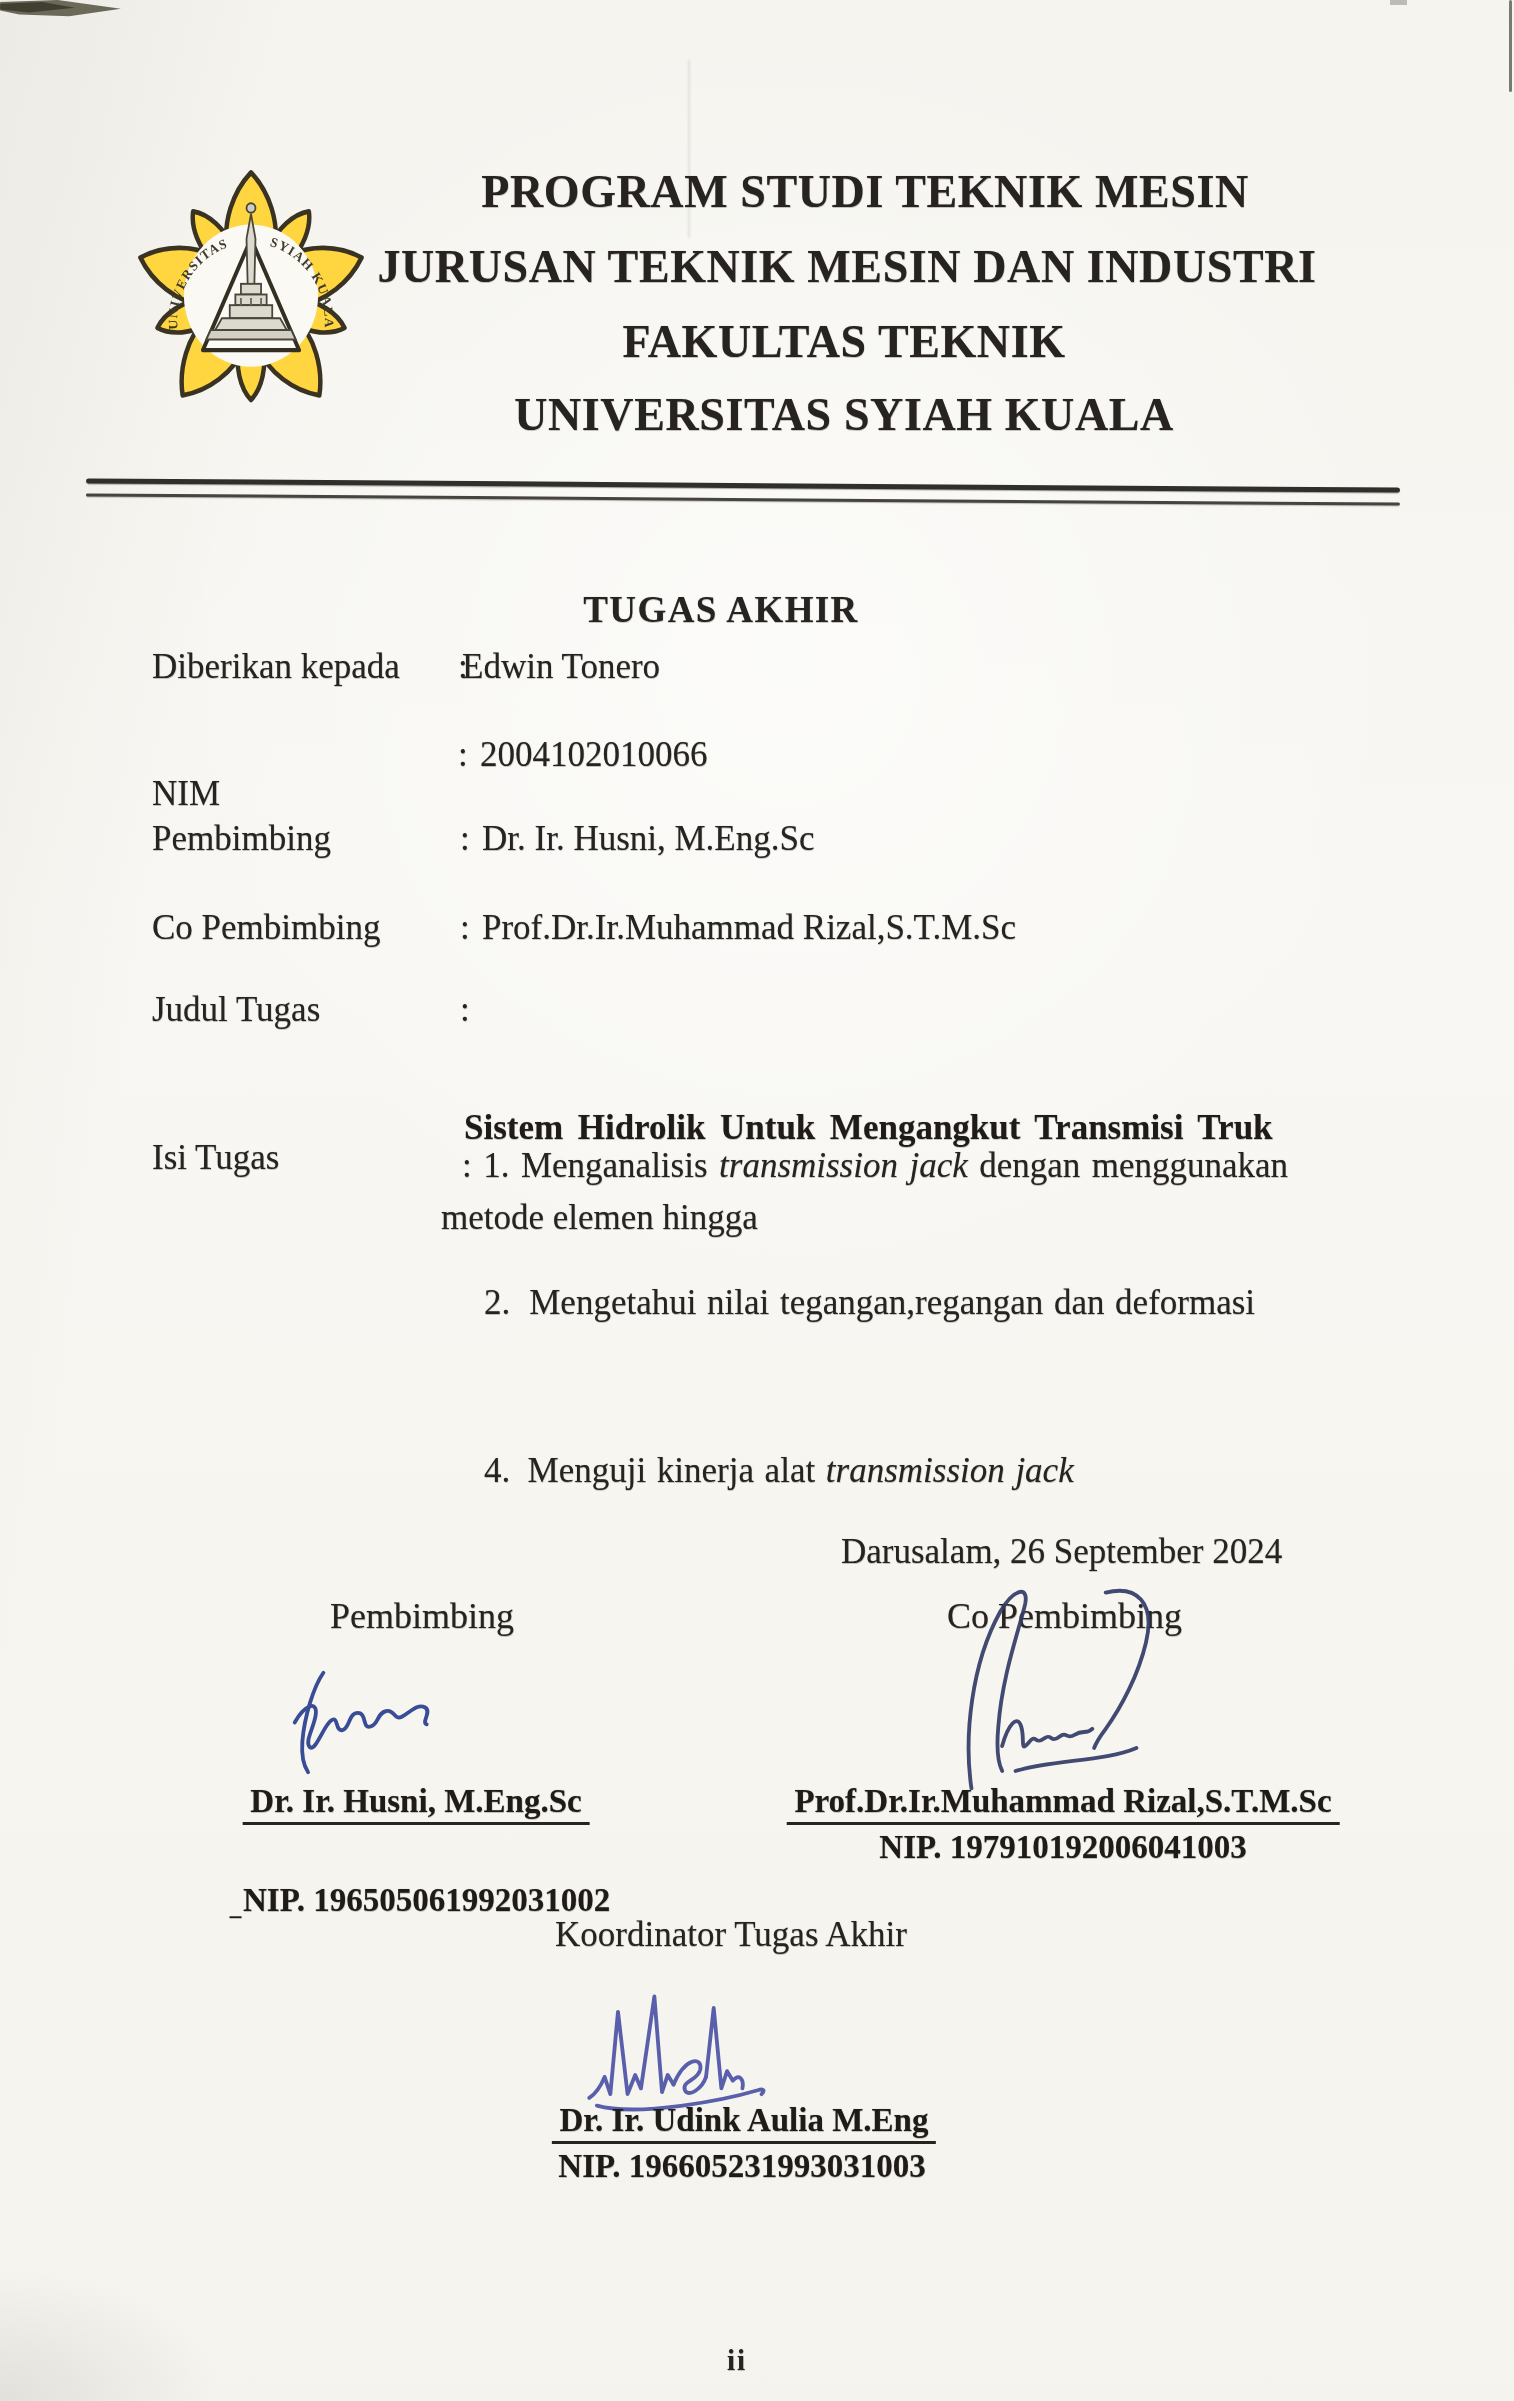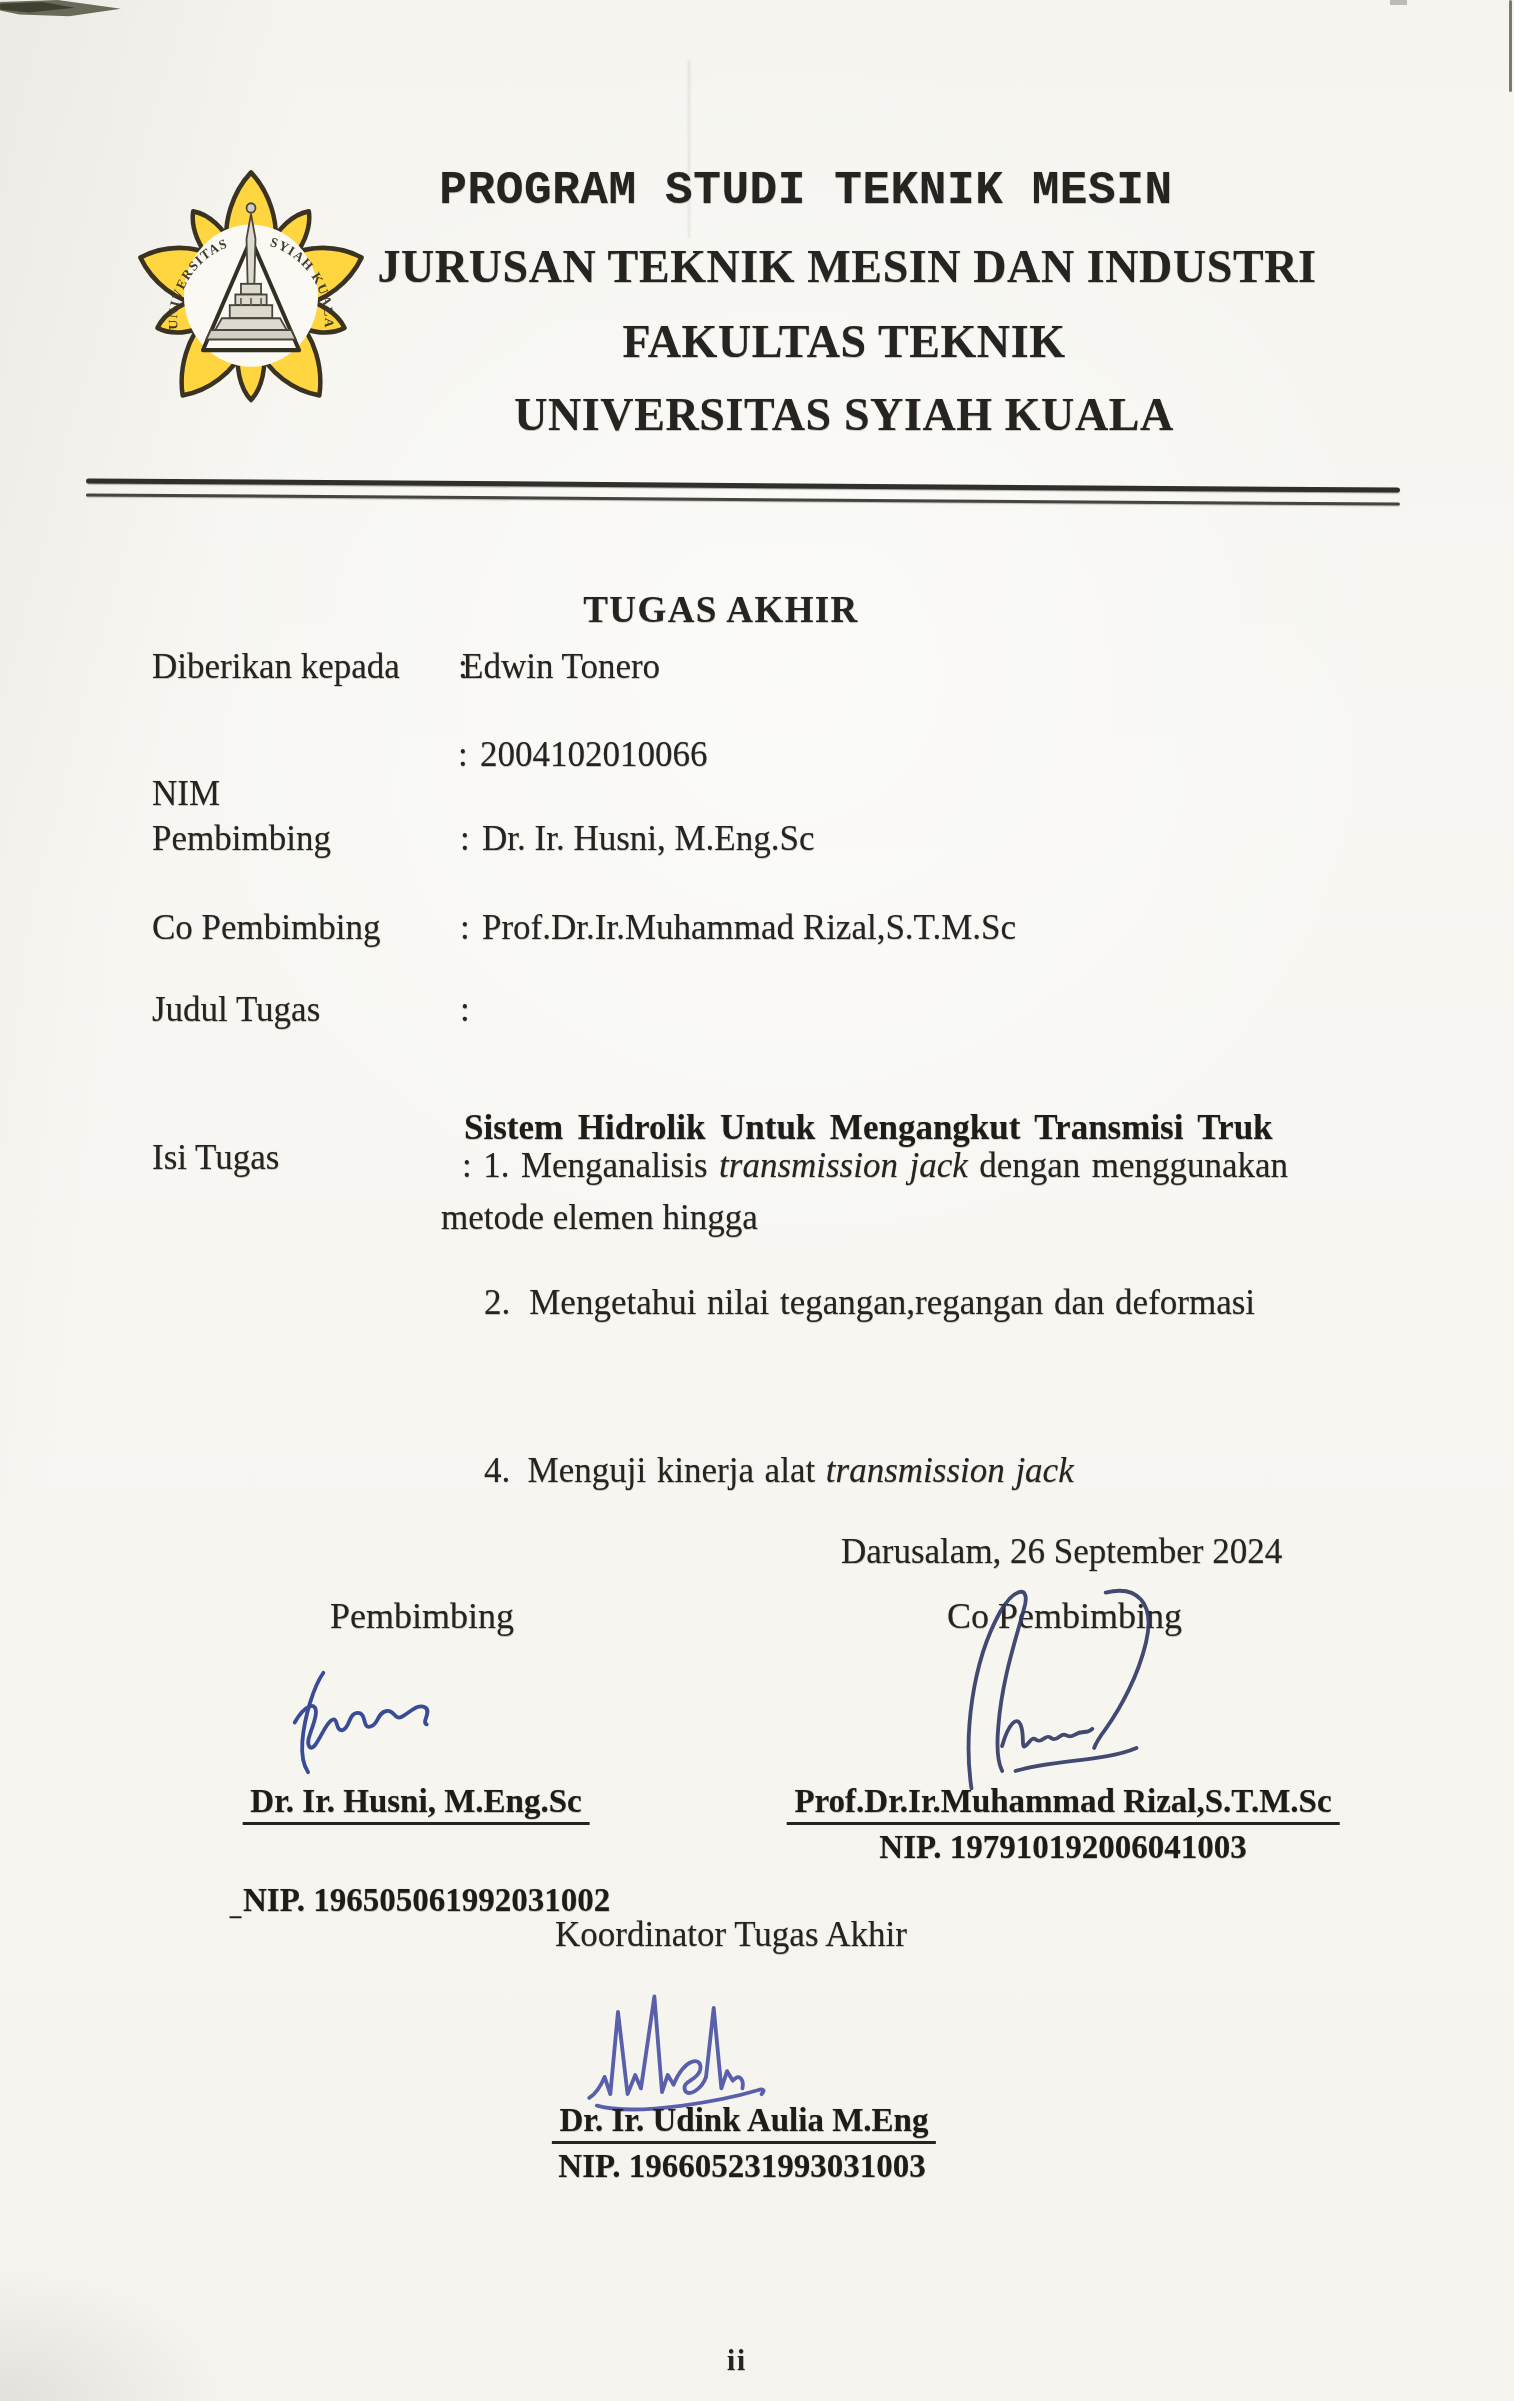--- a/index.html
+++ b/index.html
@@ -84,21 +84,21 @@
       <rect x="96" y="111" width="28" height="9"></rect>
       <rect x="91" y="120" width="38" height="11"></rect>
       <path d="M84,131 L136,131 L142,141 L78,141 Z"></path>
       <path d="M74,141 L146,141 L150,149 L70,149 Z" fill="#d2cfc5"></path>
       <line x1="101" y1="114" x2="101" y2="120" stroke="#6a6557"></line>
       <line x1="110" y1="114" x2="110" y2="120" stroke="#6a6557"></line>
       <line x1="119" y1="114" x2="119" y2="120" stroke="#6a6557"></line>
     </g>
   </svg>
 
-  <div class="abs t hline" style="left:806px; top:165px;font-family:Liberation Mono, monospace;">PROGRAM STUDI TEKNIK MESIN</div>
+  <div class="abs t hline" style="left:865px; top:165px;">PROGRAM STUDI TEKNIK MESIN</div>
   <div class="abs t hline" style="left:847px; top:240px;">JURUSAN TEKNIK MESIN DAN INDUSTRI</div>
   <div class="abs t hline" style="left:844px; top:315px;">FAKULTAS TEKNIK</div>
   <div class="abs t hline" style="left:844px; top:388px;">UNIVERSITAS SYIAH KUALA</div>
 
   <div class="rule">
     <div class="ra"></div>
     <div class="rb"></div>
   </div>
 
   <div class="abs t doc-title" style="left:721px; top:588px;">TUGAS AKHIR</div>

